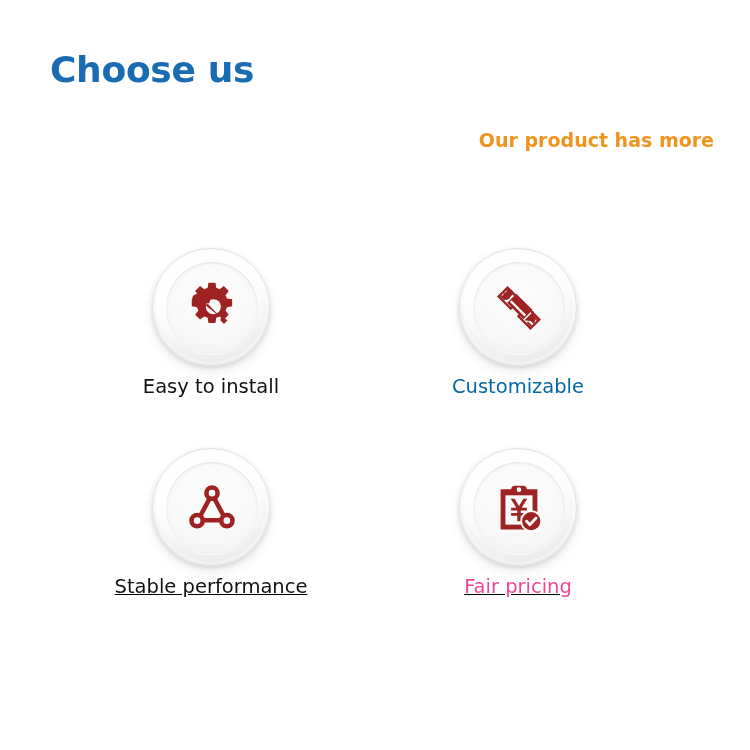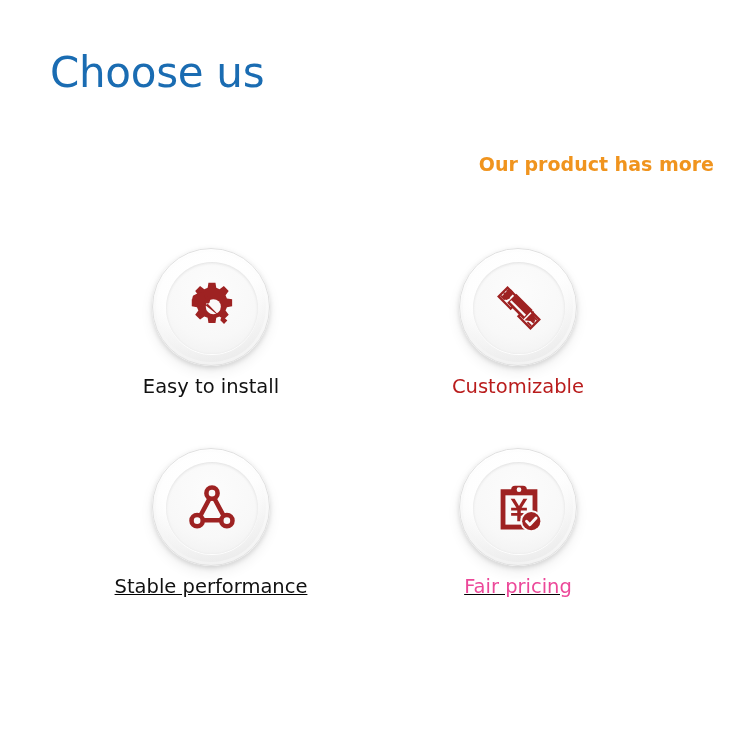--- a/index.html
+++ b/index.html
@@ -14,41 +14,40 @@
     overflow: hidden;
     font-family: "DejaVu Sans", "Liberation Sans", sans-serif;
     -webkit-font-smoothing: antialiased;
   }
 
   
   #page-title {
     position: absolute;
     left: 50px;
     top: 52px;
-    font-size: 42px;
-    font-weight: normal;
+    font-size: 36px;
+    font-weight: bold;
     letter-spacing: -0.3px;
     line-height: 1;
     white-space: nowrap;
   }
 
   #subtitle {
     position: absolute;
     right: 36px;
     top: 128px;
     width: 360px;
     text-align: right;
     font-size: 19px;
     font-weight: bold;
     line-height: 1.35;
   }
   #subtitle .sub-line {
     display: block;
     white-space: nowrap;
-    margin-top: 24px;
   }
 
   
   #features {
     position: absolute;
     left: 0;
     top: 248px;
     width: 750px;
     height: 420px;
   }
@@ -178,21 +177,21 @@
               <path d="M26.6 18.2 h14.8 v26.4 h-14.8 z"></path>
 
               <rect x="29.6" y="19.6" width="2.6" height="23.6" fill="#fafafa"></rect>
 
               <path d="M26.6 46.4 h14.8 l-7.4 9.8 z"></path>
             </g>
           </g>
         </svg>
       </div>
     </div>
-    <div class="feature-label" style="color: #b91c1c;">Customizable</div>
+    <div class="feature-label" style="color: #0369a1;">Customizable</div>
   </div>
 
   <div class="feature col-0 row-1">
     <div class="badge">
       <div class="badge-inner">
         <svg viewBox="0 0 64 64">
           <g stroke="#9e2222" stroke-width="5.2" fill="none" stroke-linecap="round">
             <line x1="32" y1="16" x2="16" y2="46"></line>
             <line x1="32" y1="16" x2="48" y2="46"></line>
             <line x1="16" y1="46" x2="48" y2="46"></line>

